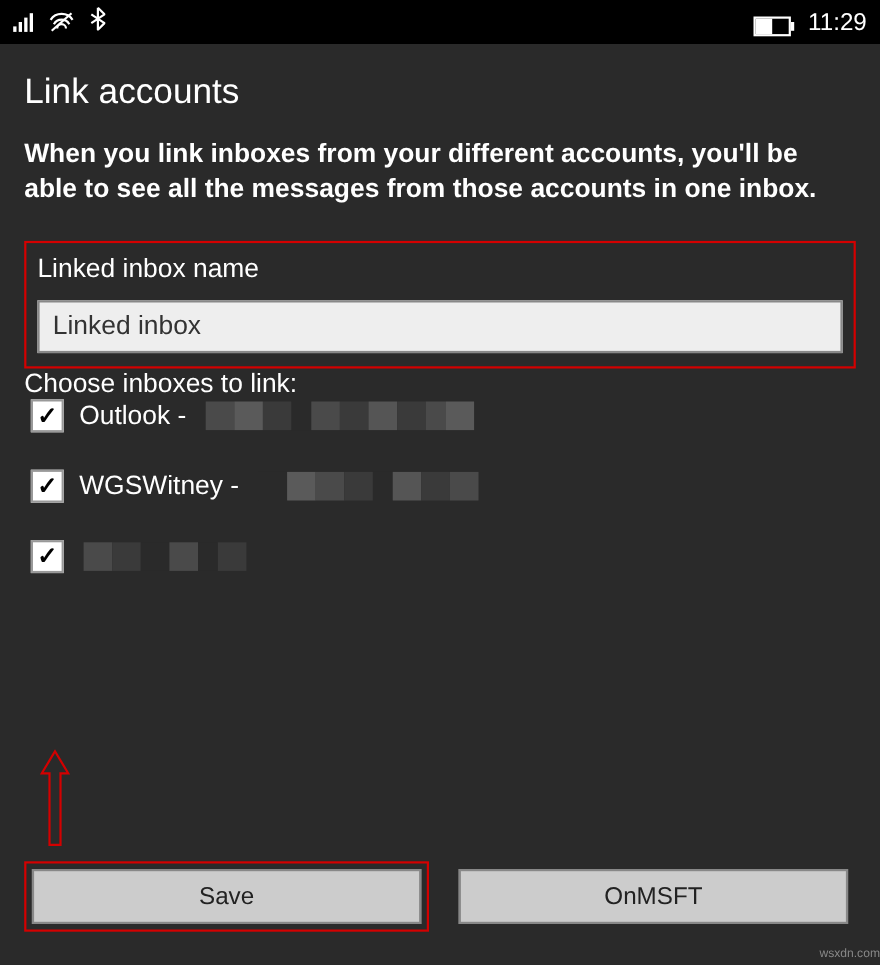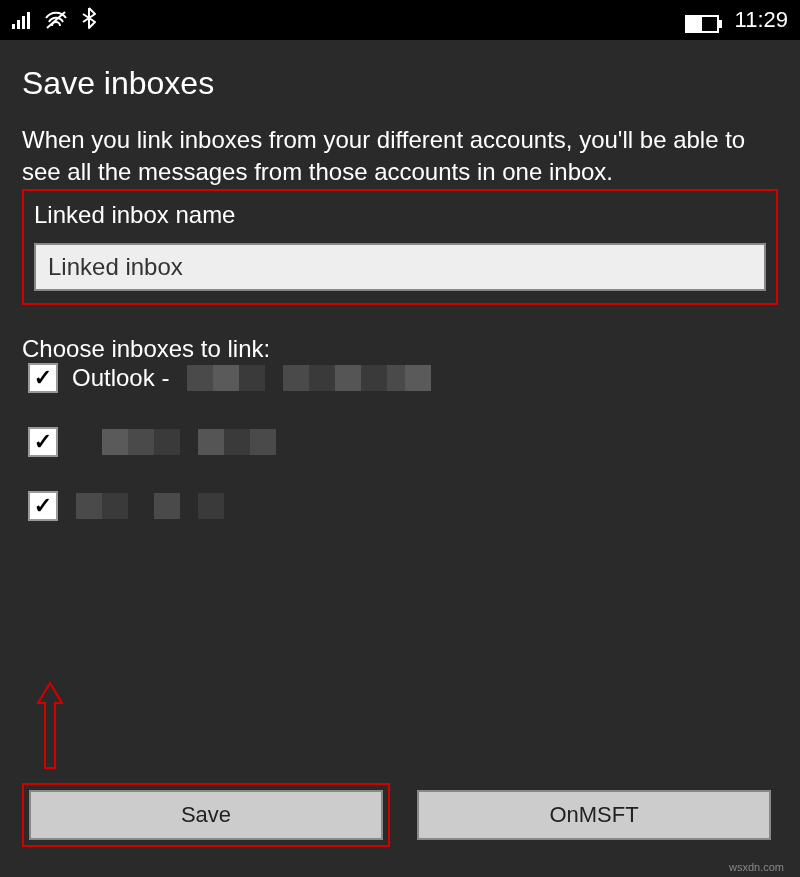--- a/index.html
+++ b/index.html
@@ -81,27 +81,27 @@
     .content {
       padding: 25px 22px 0 22px;
     }
     .page-title {
       font-size: 32px;
       font-weight: 300;
       margin-bottom: 22px;
     }
     .description {
       font-size: 24px;
-      font-weight: 400;
+      font-weight: 700;
       line-height: 1.35;
+      margin-bottom: 30px;
     }
     .highlight-box {
       border: 2px solid #d40000;
       padding: 10px 10px 12px 10px;
-      margin-bottom: 30px;
     }
     .field-label {
       font-size: 24px;
       font-weight: 300;
       margin-bottom: 14px;
     }
     .text-input {
       width: 100%;
       height: 48px;
       background: #eeeeee;
@@ -180,21 +180,21 @@
       background: #cccccc;
       border: 2px solid #888888;
       font-size: 22px;
       font-family: inherit;
       color: #222222;
       cursor: pointer;
     }
     .watermark {
       position: absolute;
       bottom: 4px;
-      right: 16px;
+      right: 0;
       font-size: 11px;
       color: #888888;
       text-align: right;
     }
   </style>
 </head>
 <body>
 
 <div class="status-bar">
   <div class="status-left">
@@ -220,21 +220,21 @@
   </div>
   <div class="status-right">
     <div class="battery-icon">
       <div class="battery-fill"></div>
     </div>
     <div class="time">11:29</div>
   </div>
 </div>
 
 <div class="content">
-  <h1 class="page-title">Save inboxes</h1>
+  <h1 class="page-title">Link accounts</h1>
   <p class="description">When you link inboxes from your different accounts, you'll be able to see all the messages from those accounts in one inbox.</p>
 
   <div class="highlight-box">
     <div class="field-label">Linked inbox name</div>
     <input type="text" class="text-input" value="Linked inbox" style="">
   </div>
 
   <div class="choose-label">Choose inboxes to link:</div>
 
   <div class="inbox-list">
@@ -255,20 +255,21 @@
         <div class="pixel-block" style="width:26px;background:#3a3a3a"></div>
         <div class="pixel-block" style="width:18px;background:#4a4a4a"></div>
         <div class="pixel-block" style="width:26px;background:#5a5a5a"></div>
       </div>
     </div>
 
     <div class="inbox-item">
       <div class="checkbox">
         <span class="checkmark">✓</span>
       </div>
+      <span class="inbox-label">WGSWitney -</span>
       <div class="pixelated">
         <div class="pixel-block" style="width:26px;background:#2a2a2a"></div>
         <div class="pixel-block" style="width:26px;background:#5a5a5a"></div>
         <div class="pixel-block" style="width:26px;background:#4a4a4a"></div>
         <div class="pixel-block" style="width:26px;background:#3a3a3a"></div>
         <div class="pixel-block" style="width:18px;background:#2a2a2a"></div>
         <div class="pixel-block" style="width:26px;background:#555"></div>
         <div class="pixel-block" style="width:26px;background:#3a3a3a"></div>
         <div class="pixel-block" style="width:26px;background:#4a4a4a"></div>
       </div>

